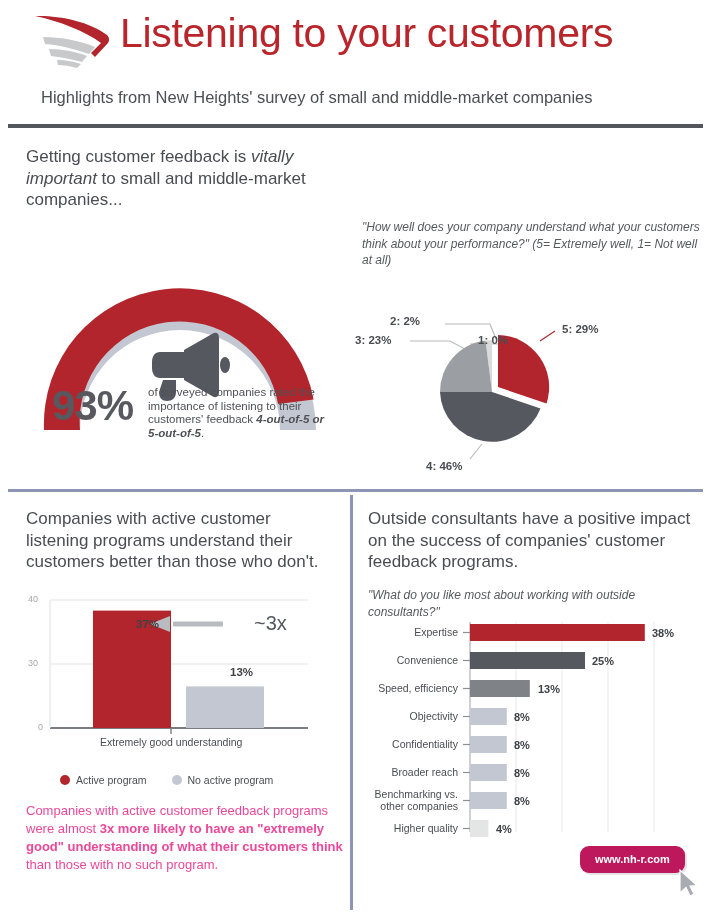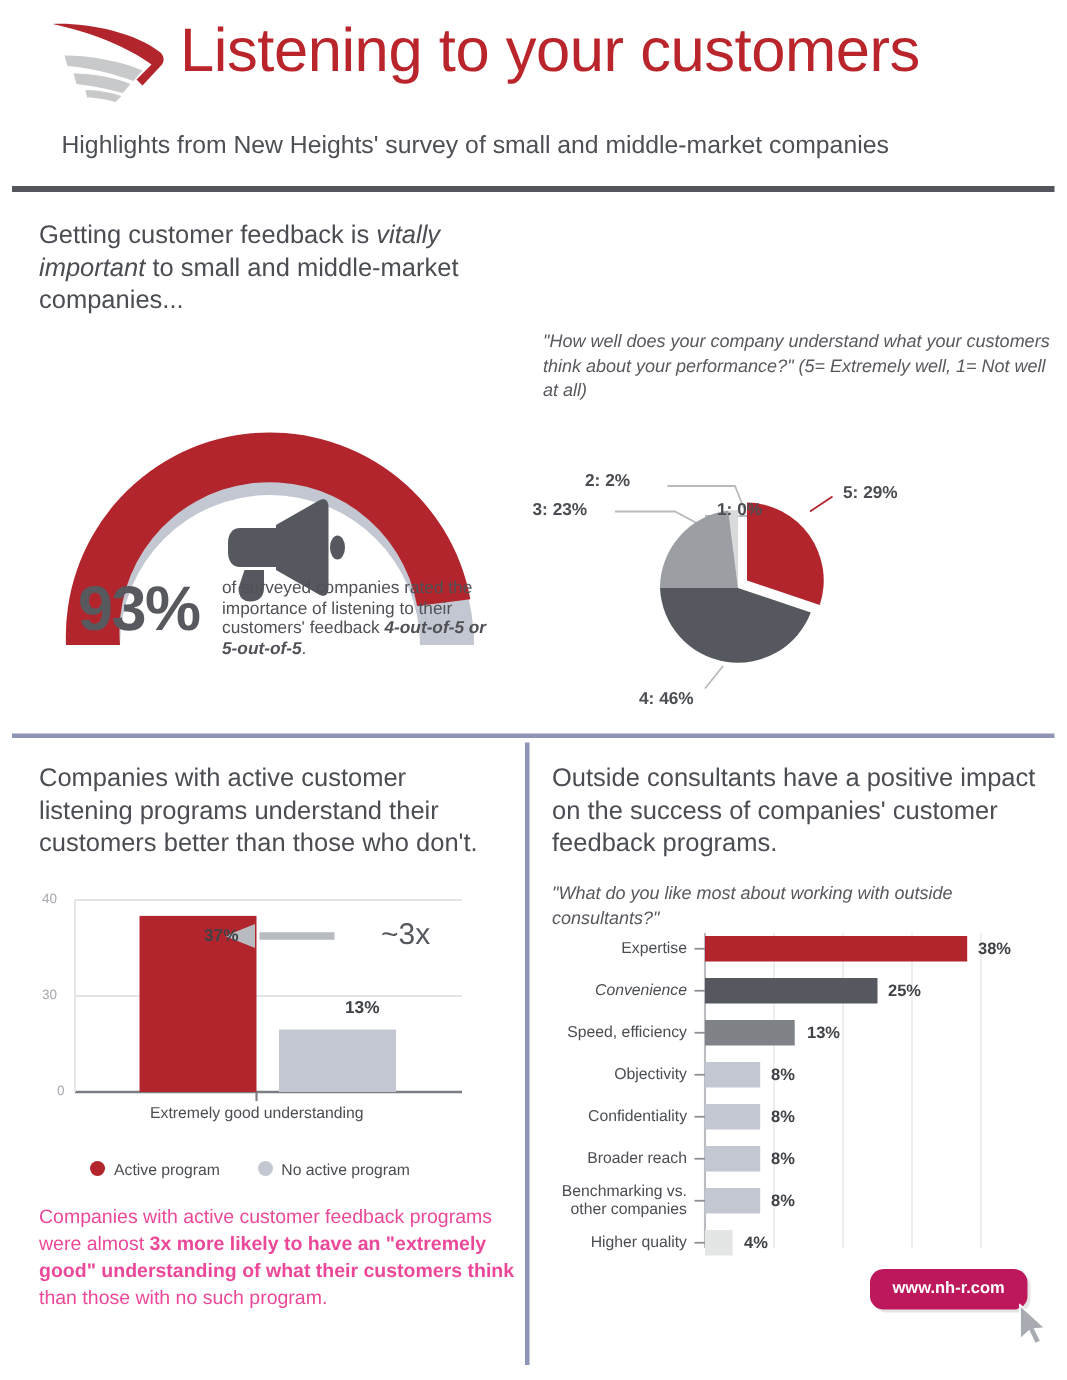--- a/index.html
+++ b/index.html
@@ -278,21 +278,21 @@
         <line x1="103" y1="40.5" x2="110" y2="40.5" stroke="#8b8e93" stroke-width="1.2"></line>
         <line x1="103" y1="68.5" x2="110" y2="68.5" stroke="#8b8e93" stroke-width="1.2"></line>
         <line x1="103" y1="96.5" x2="110" y2="96.5" stroke="#8b8e93" stroke-width="1.2"></line>
         <line x1="103" y1="124.5" x2="110" y2="124.5" stroke="#8b8e93" stroke-width="1.2"></line>
         <line x1="103" y1="152.5" x2="110" y2="152.5" stroke="#8b8e93" stroke-width="1.2"></line>
         <line x1="103" y1="180.5" x2="110" y2="180.5" stroke="#8b8e93" stroke-width="1.2"></line>
         <line x1="103" y1="208.5" x2="110" y2="208.5" stroke="#8b8e93" stroke-width="1.2"></line>
       </svg>
 
       <span class="hb-cat" style="left:0px;top:6px;width:98px;">Expertise</span>
-      <span class="hb-cat" style="left:0px;top:34px;width:98px;font-style:italic;">Convenience</span>
+      <span class="hb-cat" style="left:0px;top:34px;width:98px;">Convenience</span>
       <span class="hb-cat" style="left:0px;top:62px;width:98px;">Speed, efficiency</span>
       <span class="hb-cat" style="left:0px;top:90px;width:98px;">Objectivity</span>
       <span class="hb-cat" style="left:0px;top:118px;width:98px;">Confidentiality</span>
       <span class="hb-cat" style="left:0px;top:146px;width:98px;">Broader reach</span>
       <span class="hb-cat" style="left:0px;top:168px;width:98px;">Benchmarking vs. other companies</span>
       <span class="hb-cat" style="left:0px;top:202px;width:98px;">Higher quality</span>
 
       <span class="hb-val" style="left:292px;top:7px;">38%</span>
       <span class="hb-val" style="left:232px;top:35px;">25%</span>
       <span class="hb-val" style="left:178px;top:63px;">13%</span>

